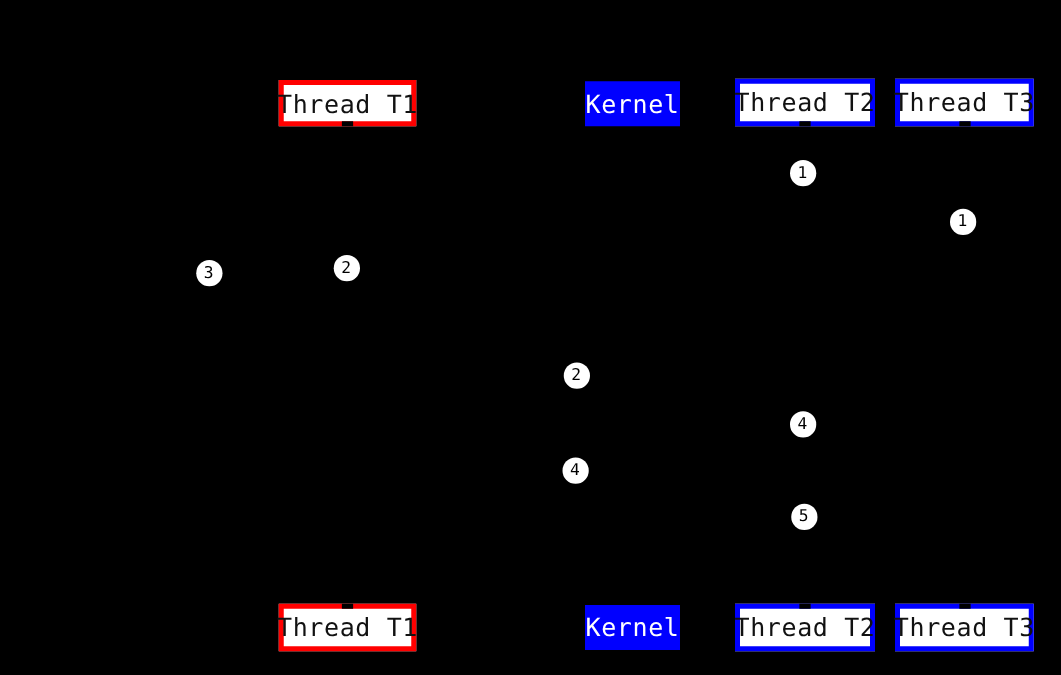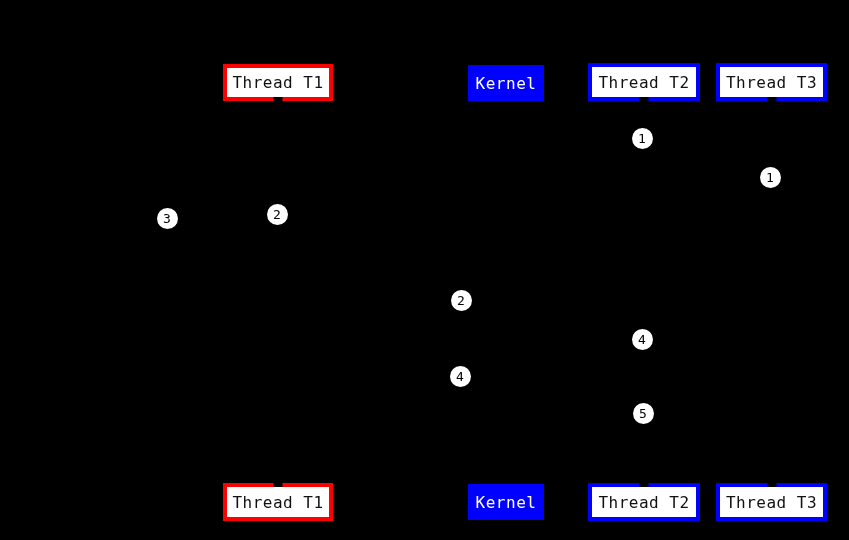--- a/index.html
+++ b/index.html
@@ -10,21 +10,21 @@
     background: var(--bg, #000);
     overflow: hidden;
     font-family: "DejaVu Sans Mono", monospace;
   }
   .actor {
     position: absolute;
     box-sizing: border-box;
     display: flex;
     align-items: center;
     justify-content: center;
-    font-size: 16px;
+    font-size: 20px;
     letter-spacing: 0.5px;
     white-space: nowrap;
   }
   .red-outline {
     background: var(--boxfill, #fff);
     border: 4px solid var(--red, #f00);
     color: var(--boxtext, #111);
   }
   .blue-outline {
     background: var(--boxfill, #fff);

